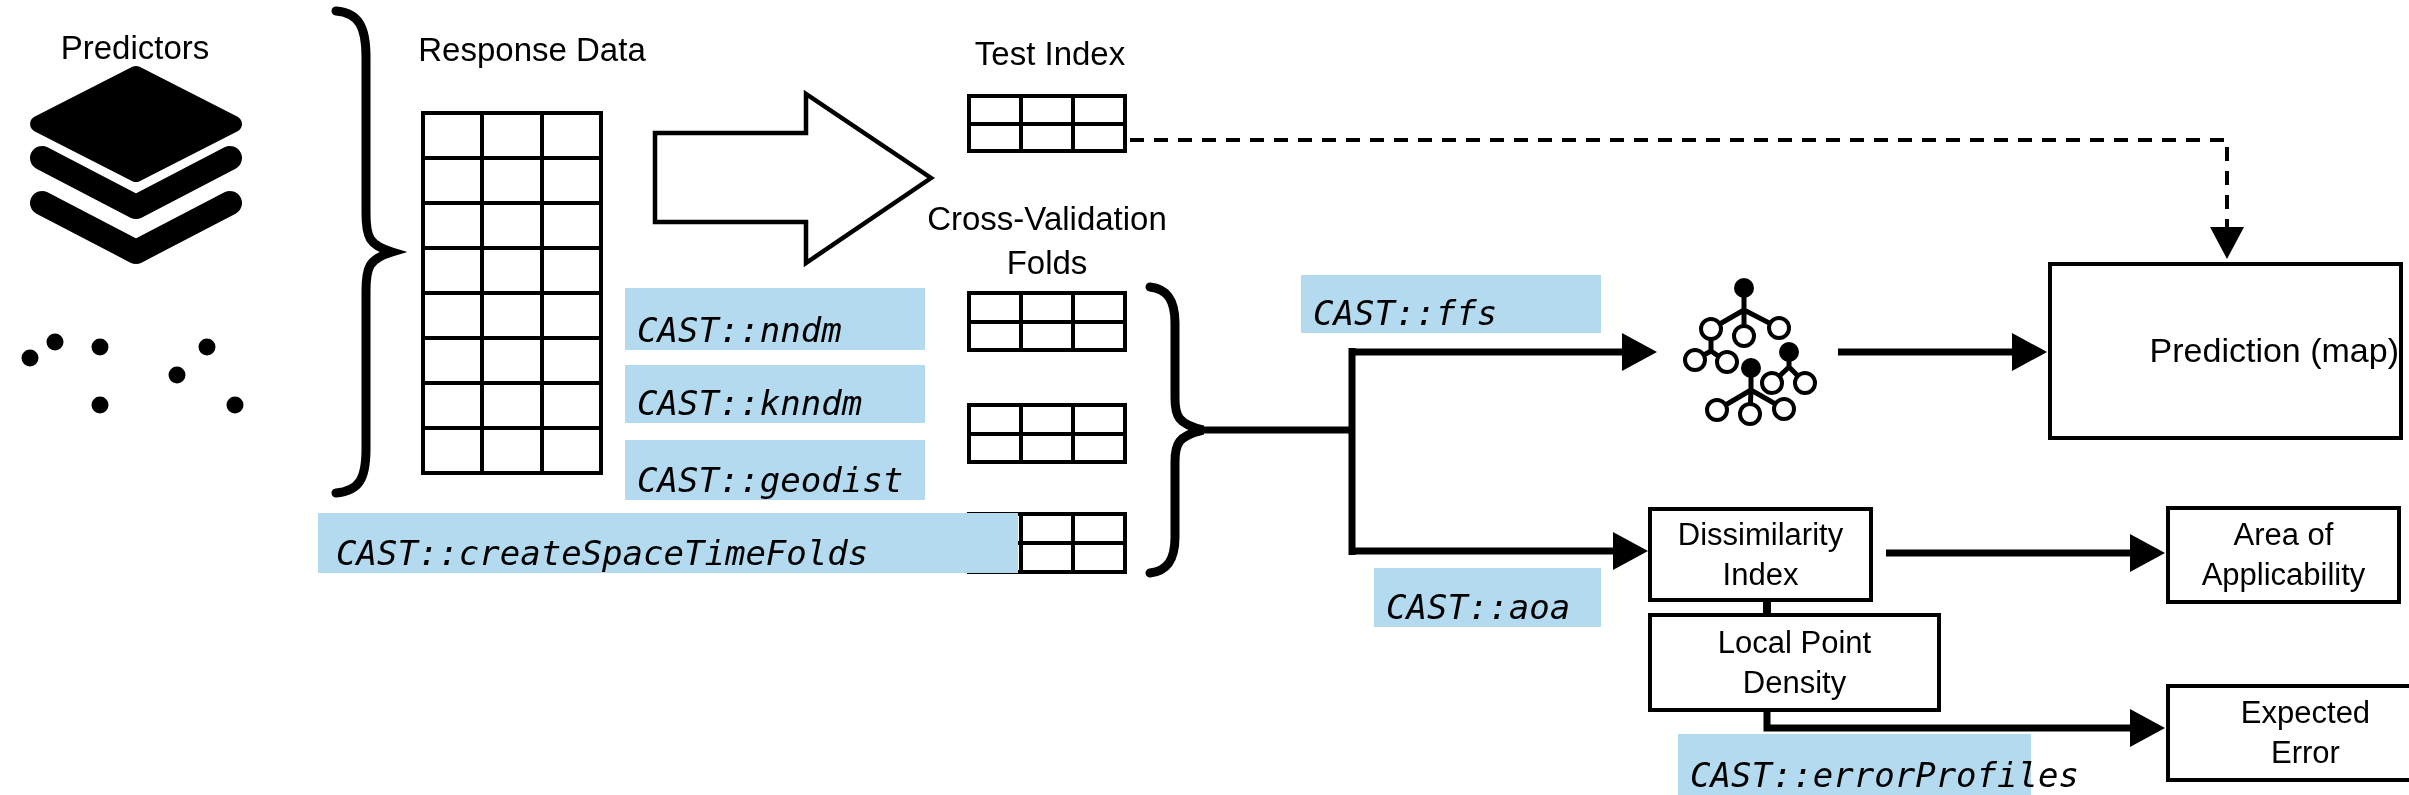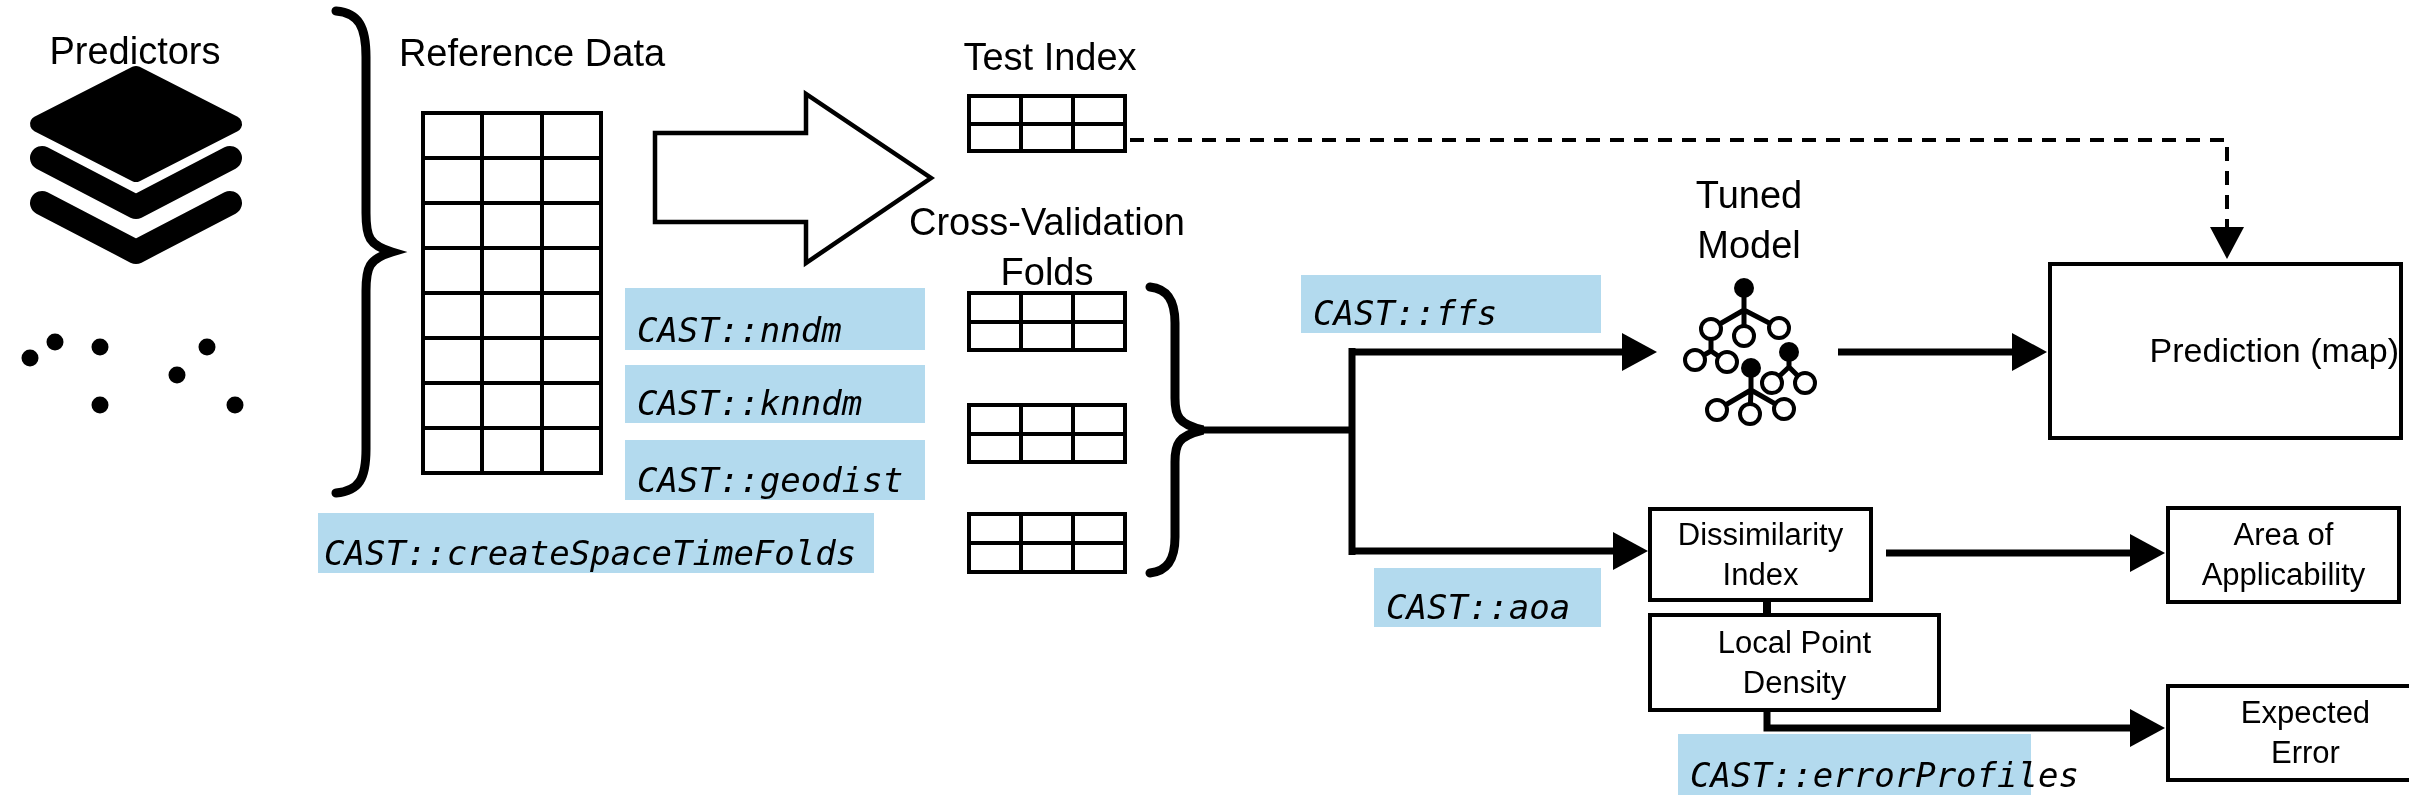--- a/index.html
+++ b/index.html
@@ -1,44 +1,42 @@
 <!DOCTYPE html>
 <html style="--hl: #b3daee;"><head>
 <meta charset="utf-8">
 <style>
   html,body{margin:0;padding:0;background:#fff;}
   #diagram{position:relative;width:2409px;height:795px;background:#fff;overflow:hidden;
            font-family:"Liberation Sans","DejaVu Sans",sans-serif;color:#000;}
   .abs{position:absolute;}
-  .label{font-size:38px;line-height:1.32;white-space:pre-line;text-align:center;
+  .label{font-size:33px;line-height:1.32;white-space:pre-line;text-align:center;
          transform:translateX(-50%);}
   .chip{position:absolute;background:var(--hl,#b3daee);display:flex;align-items:flex-end;
         padding-left:12px;font-family:"DejaVu Sans Mono","Liberation Mono",monospace;
         font-style:oblique;font-size:34px;box-sizing:border-box;}
   .node-box{position:absolute;border:4px solid #000;background:#fff;box-sizing:border-box;
         display:flex;align-items:center;justify-content:center;text-align:center;
         font-size:31px;line-height:1.28;white-space:pre-line;}
   .node-box.big{font-size:34px;}
   .grid{position:absolute;display:grid;gap:4px;background:#000;border:4px solid #000;
         box-sizing:border-box;}
   .grid .cell{background:#fff;}
   svg.layer{position:absolute;left:0;top:0;pointer-events:none;}
 </style>
 </head>
 <body>
 
 <div id="diagram">
 
   <div class="abs label" style="left:135px;top:26px;">Predictors</div>
-  <div class="abs label" style="left:532px;top:28px;">Reference Data</div>
+  <div class="abs label" style="left:532px;top:28px;">Response Data</div>
   <div class="abs label" style="left:1050px;top:32px;">Test Index</div>
   <div class="abs label" style="left:1047px;top:197px;">Cross-Validation
 Folds</div>
-  <div class="abs label" style="left:1749px;top:170px;">Tuned
-Model</div>
   <div class="abs label" style="left:751px;top:162px;">Resampling</div>
 
 
   <div class="grid" style="left: 421px; top: 111px; width: 182px; height: 364px; grid-template-columns: repeat(3, 1fr); grid-template-rows: repeat(8, 1fr);">
       <div class="cell"></div>
       <div class="cell"></div>
       <div class="cell"></div>
       <div class="cell"></div>
       <div class="cell"></div>
       <div class="cell"></div>
@@ -96,21 +94,21 @@
 
   <div class="chip" style="left:625px;top:288px;width:300px;height:62px;">
     <span>CAST::nndm</span>
     </div>
   <div class="chip" style="left:625px;top:365px;width:300px;height:58px;">
     <span>CAST::knndm</span>
     </div>
   <div class="chip" style="left:625px;top:440px;width:300px;height:60px;">
     <span>CAST::geodist</span>
     </div>
-  <div class="chip" style="left:318px;top:513px;width:556px;height:60px;padding-left:6px;">
+  <div class="chip" style="left:318px;top:513px;width:700px;height:60px;padding-left:18px;">
     <span>CAST::createSpaceTimeFolds</span>
     </div>
   <div class="chip" style="left:1301px;top:275px;width:300px;height:58px;">
     <span>CAST::ffs</span>
     </div>
   <div class="chip" style="left:1374px;top:568px;width:227px;height:59px;">
     <span>CAST::aoa</span>
     </div>
   <div class="chip" style="left:1678px;top:734px;width:353px;height:61px;">
     <span>CAST::errorProfiles</span>

